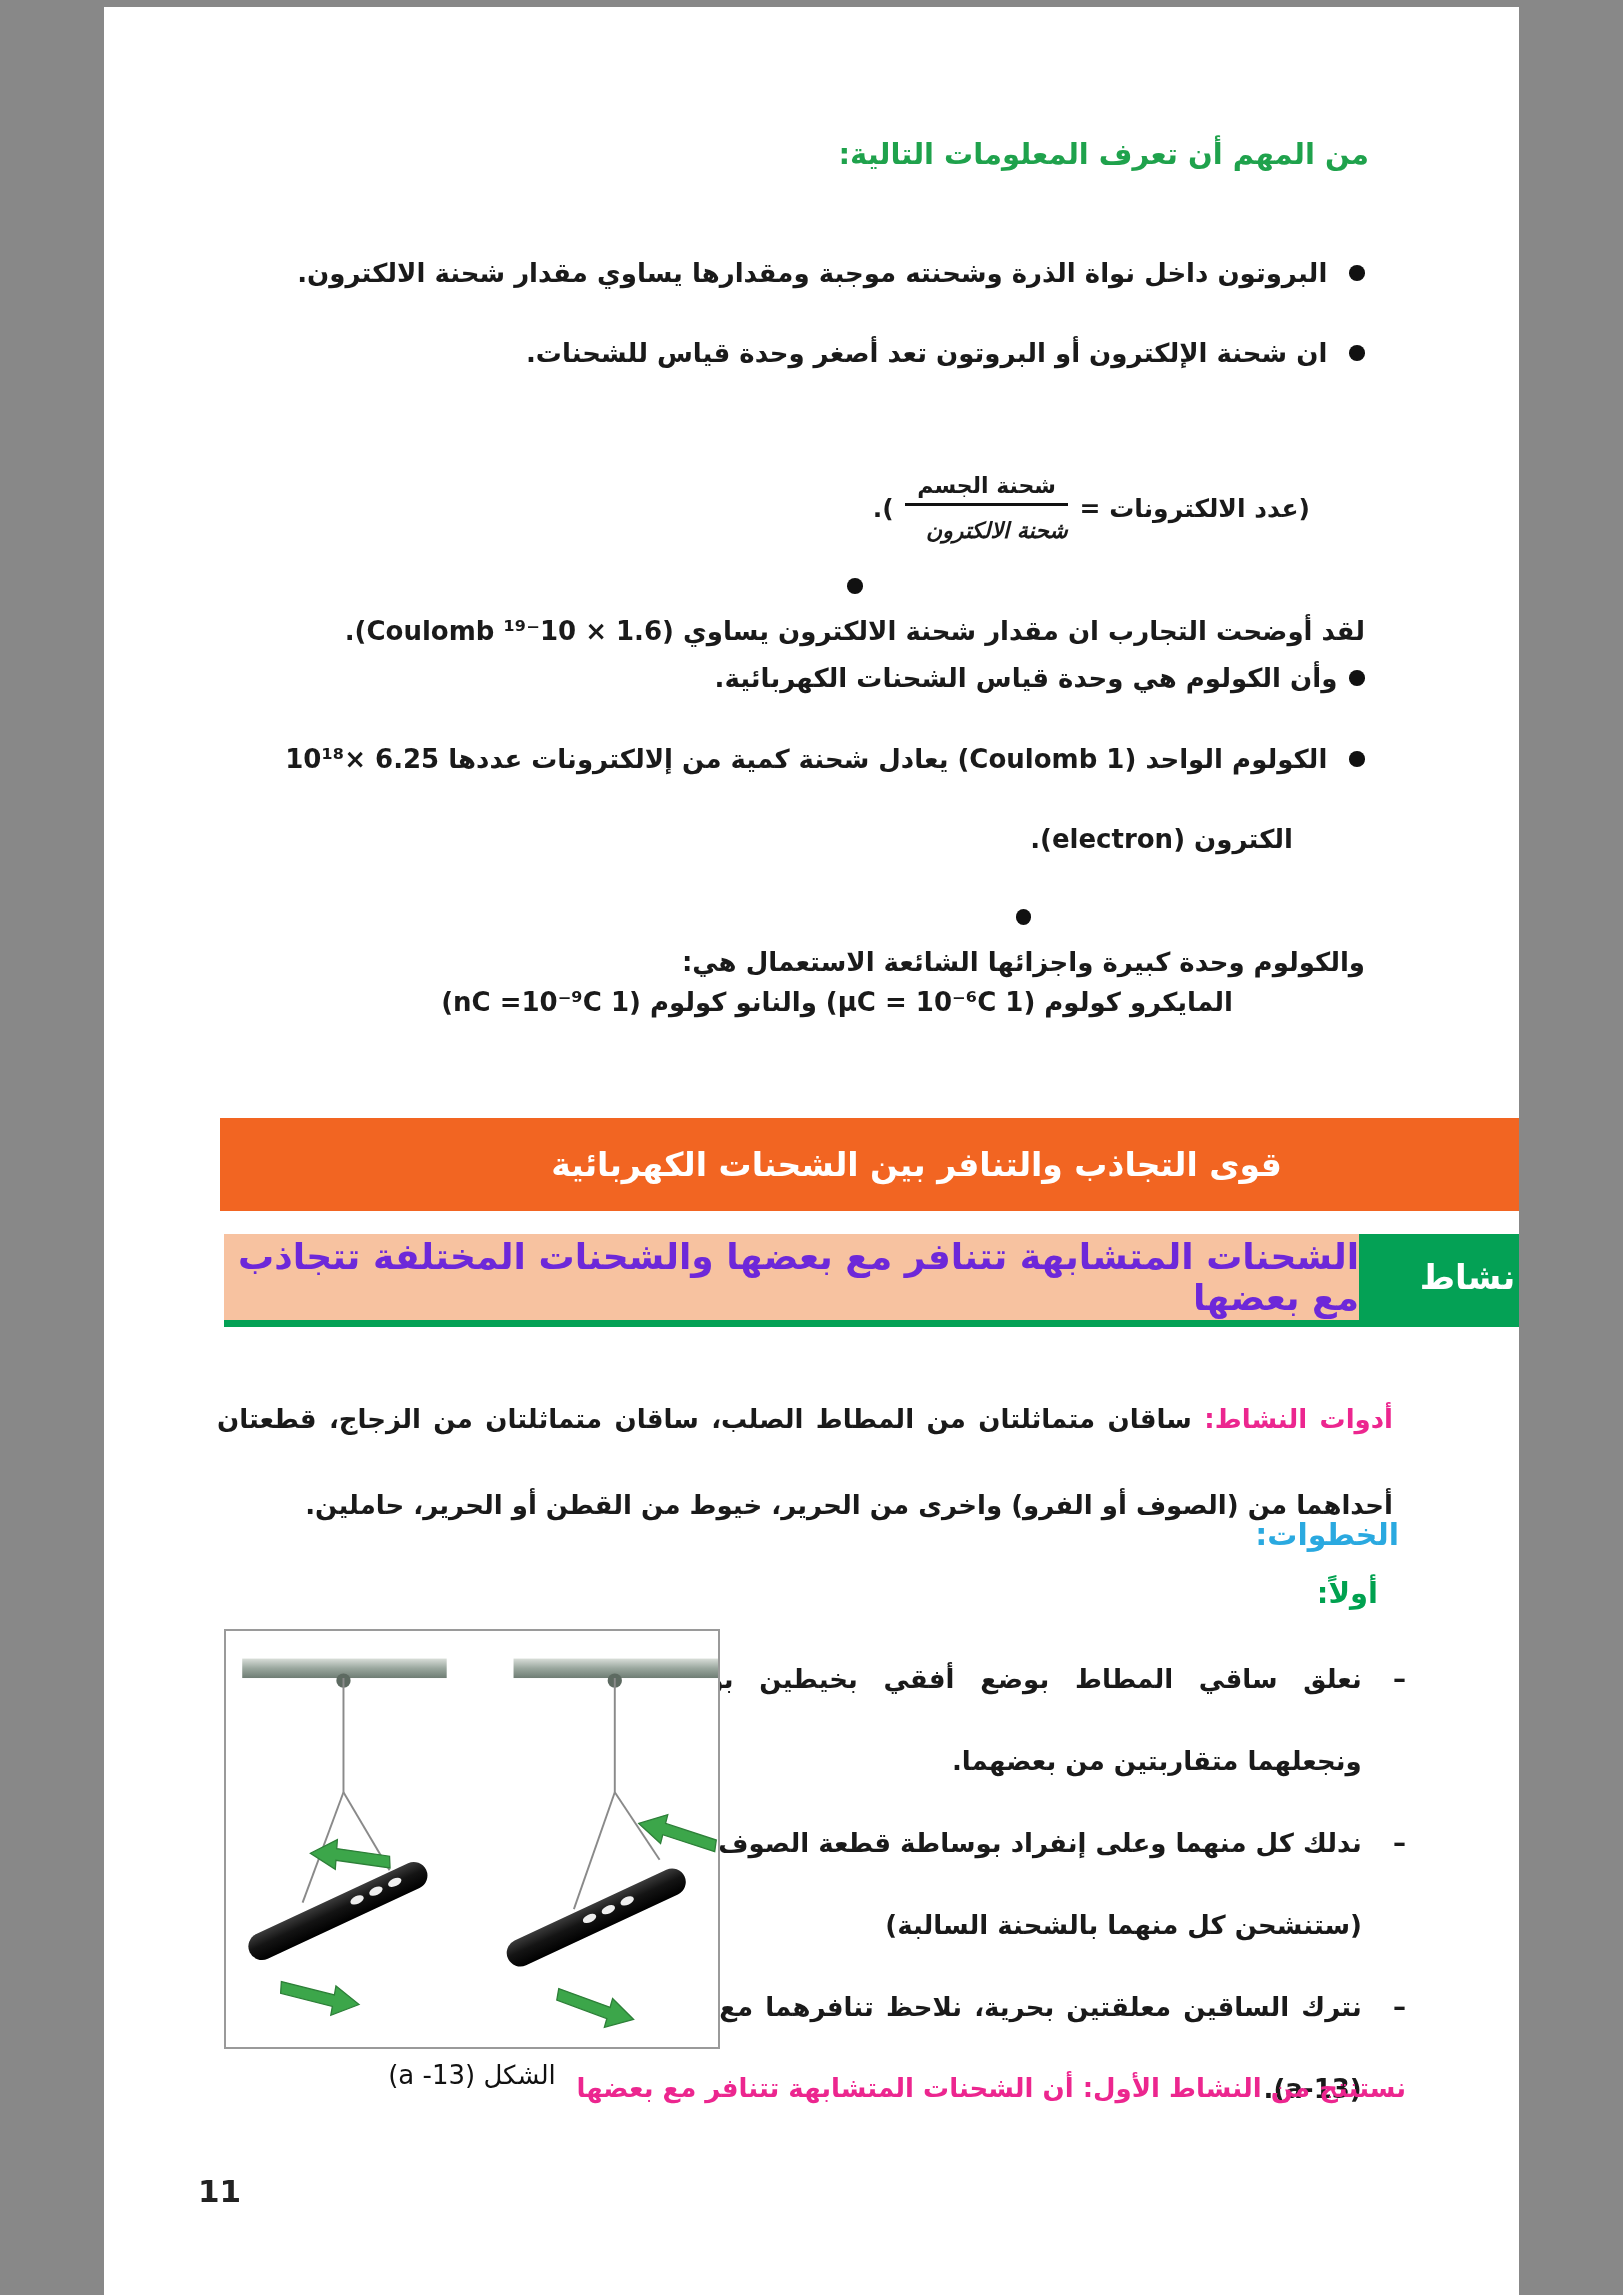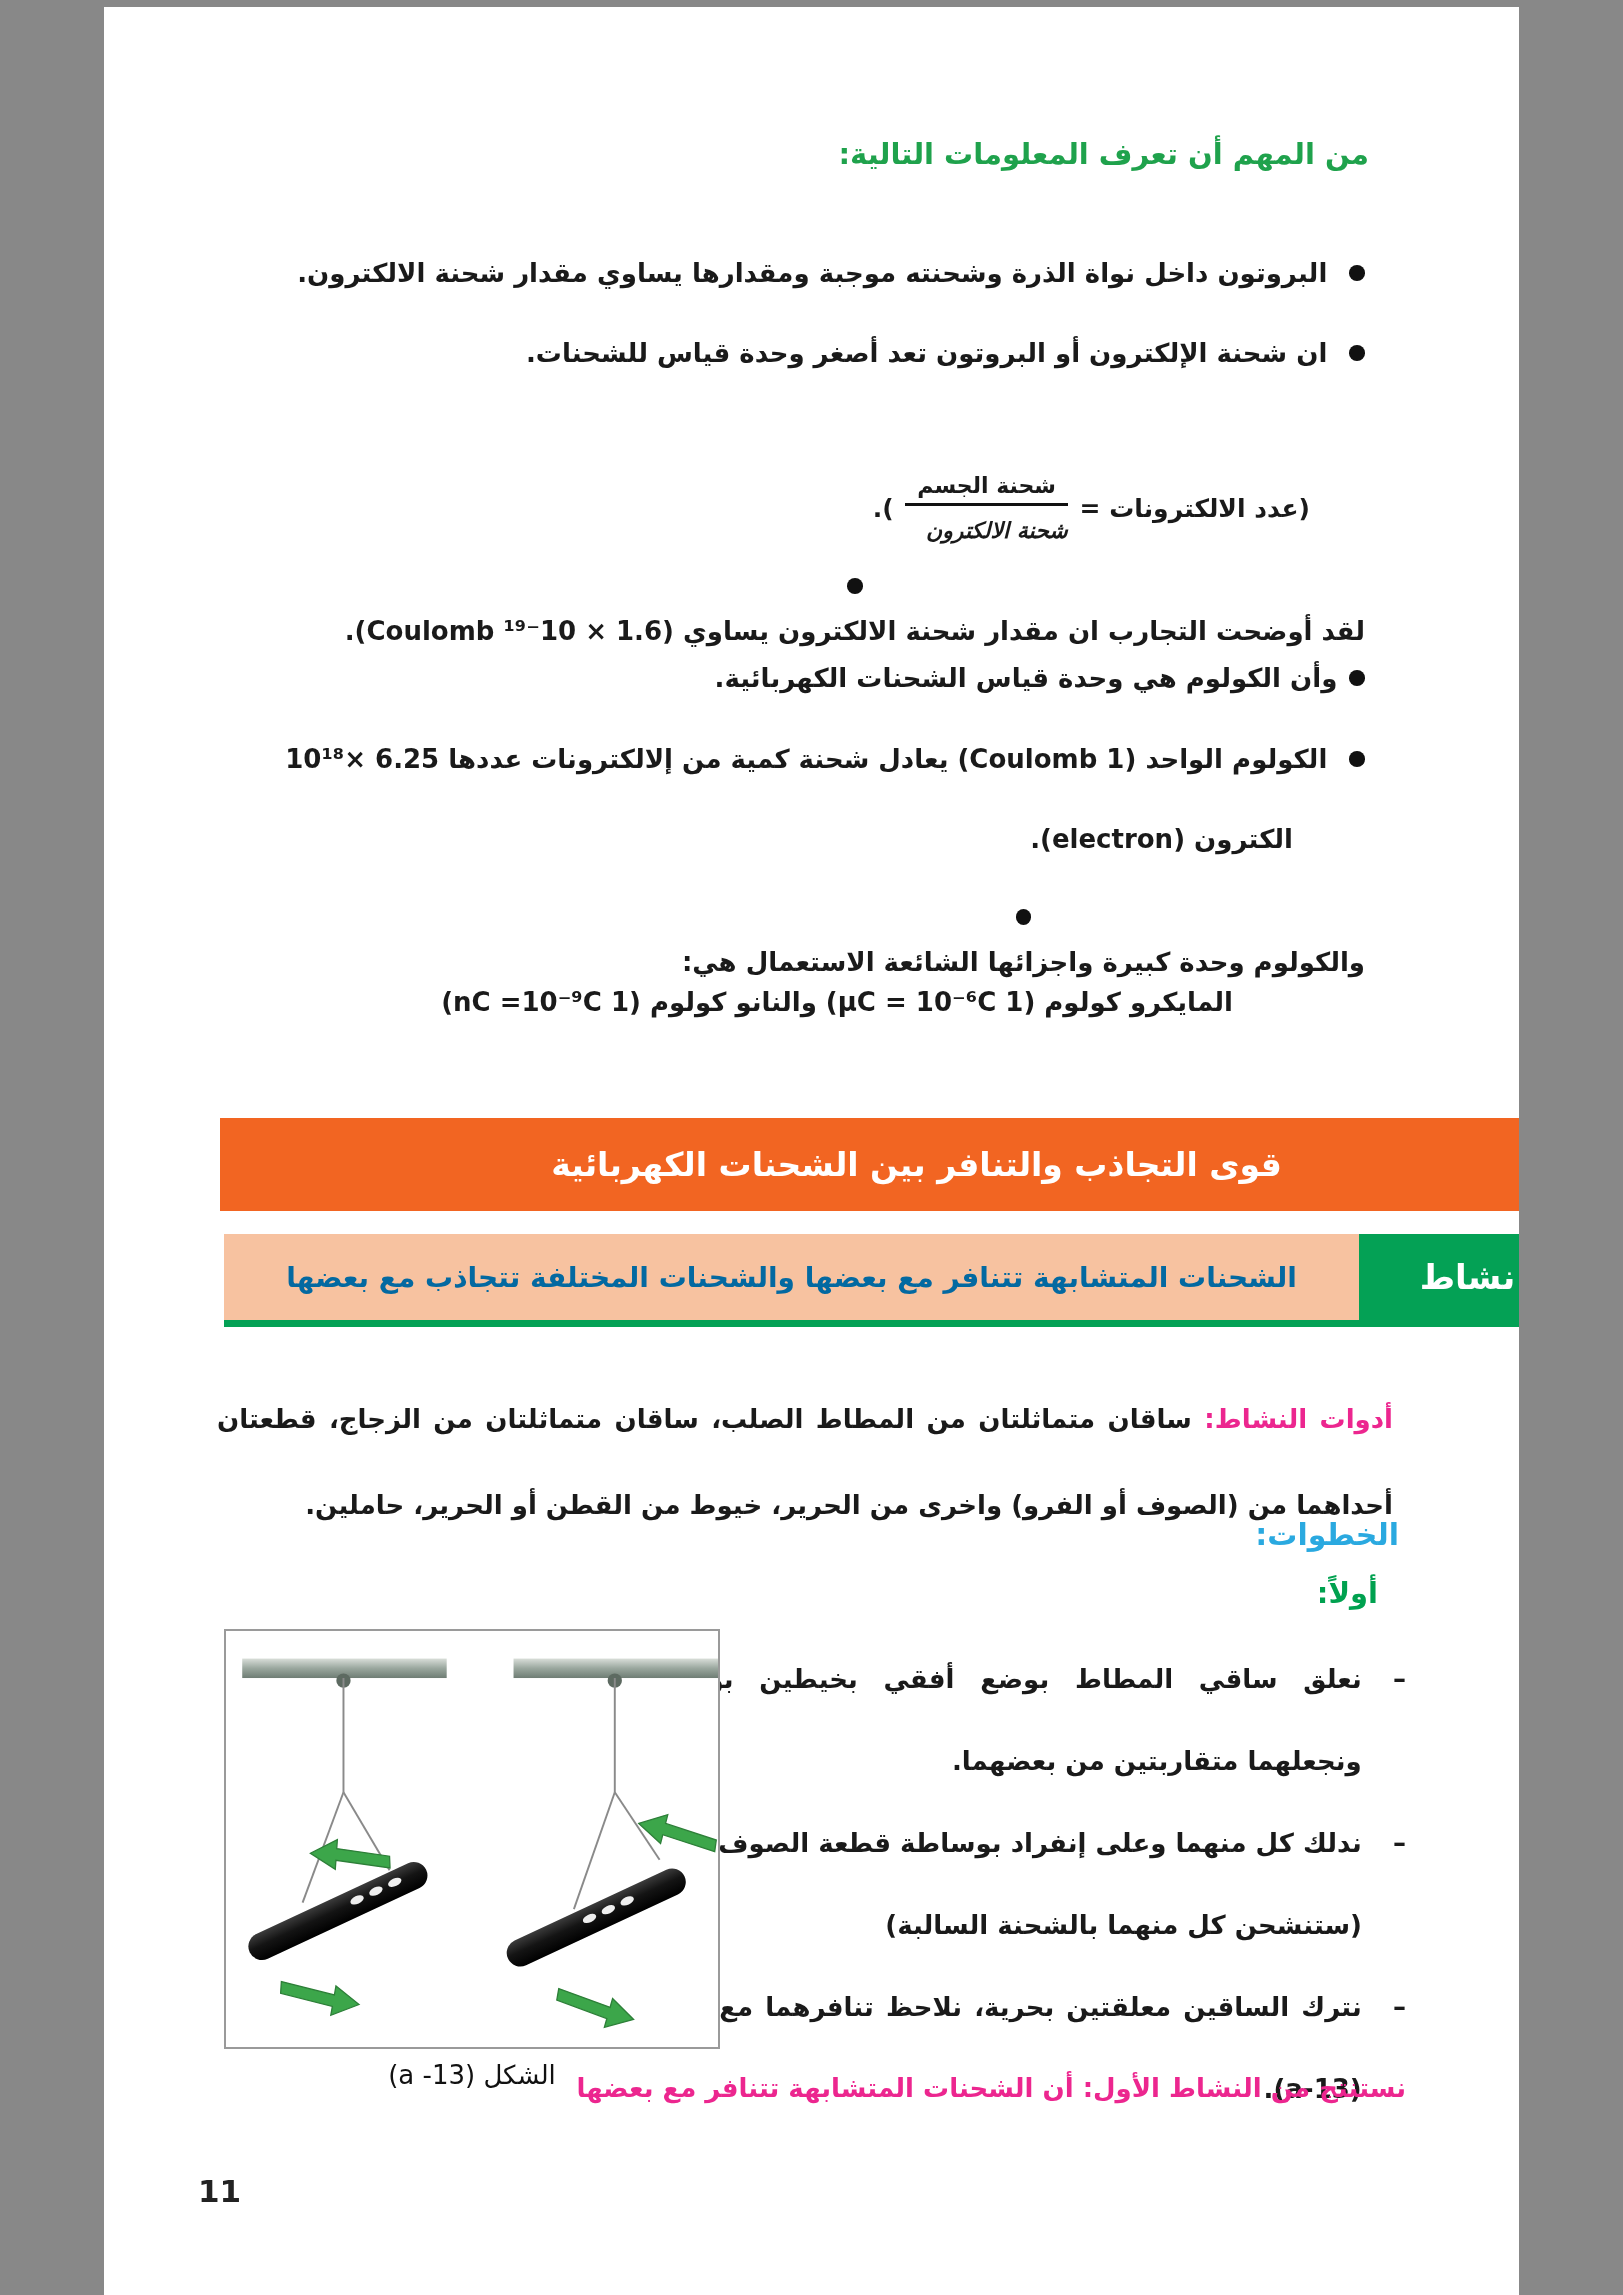--- a/index.html
+++ b/index.html
@@ -29,21 +29,21 @@
   .units-line{position:absolute;top:980px;right:286px;font-size:26px;font-weight:bold;white-space:nowrap;}
 
   .banner{position:absolute;top:1111px;left:116px;width:1353px;height:93px;
         background:var(--banner_orange);display:flex;align-items:center;justify-content:center;padding-left:40px;}
   .banner span{color:#fff;font-size:33px;font-weight:bold;}
 
   .activity-bar{position:absolute;top:1227px;left:120px;width:1353px;height:93px;
         background:var(--activity_green);}
   .activity-statement{position:absolute;left:0;top:0;width:1135px;height:86px;
         background:var(--activity_peach);display:flex;align-items:center;justify-content:center;}
-  .activity-statement span{font-size:28px;font-weight:bold;color:#0369a1;}
+  .activity-statement span{font-size:36px;font-weight:bold;color:#6d28d9;}
   .activity-label{position:absolute;right:0;top:0;width:219px;height:86px;
         display:flex;align-items:center;justify-content:center;color:#fff;font-size:34px;font-weight:bold;}
 
   .tools{position:absolute;top:1343px;right:126px;left:113px;font-size:26px;font-weight:bold;
         text-align:justify;line-height:86px;}
   .tools .lbl{color:var(--pink);}
 
   .steps-heading{position:absolute;top:1510px;right:120px;color:var(--steps_blue);
         font-size:30px;font-weight:bold;}
   .first-label{position:absolute;top:1569px;right:141px;color:var(--first_green);

